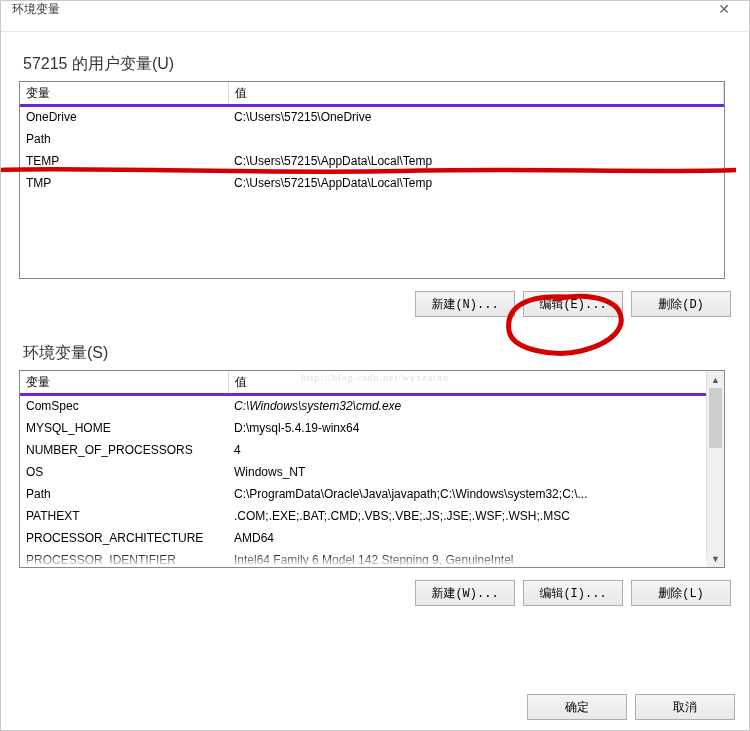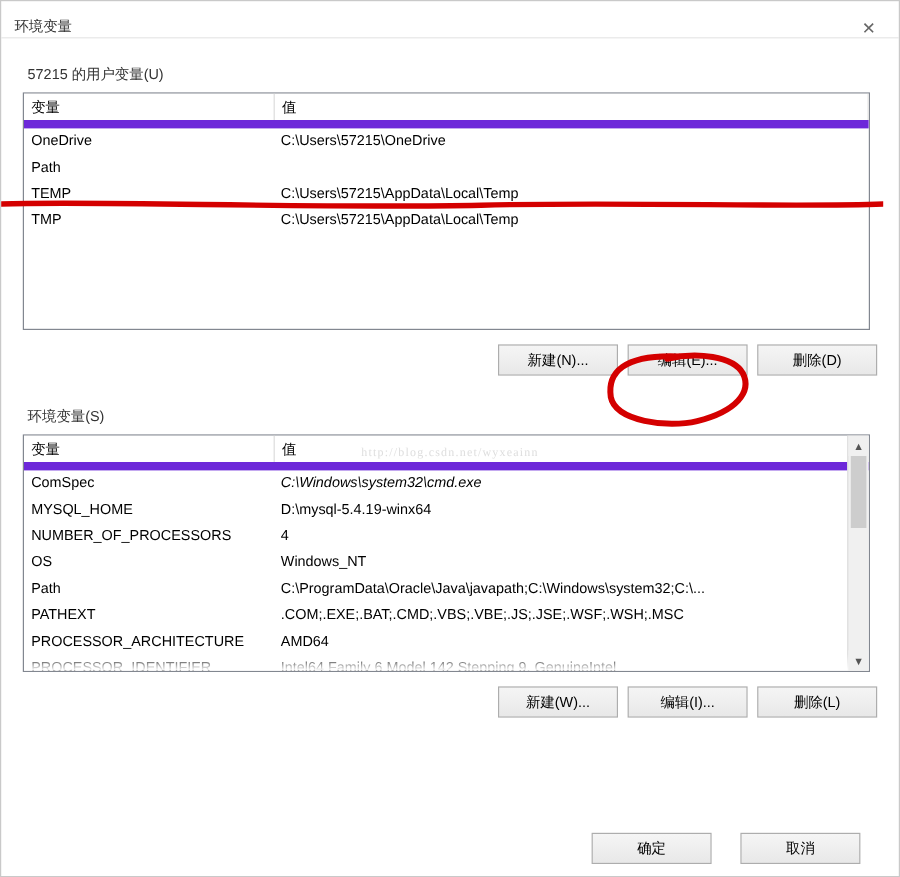--- a/index.html
+++ b/index.html
@@ -19,52 +19,52 @@
     height: 731px;
     border: 1px solid #c9c9c9;
     box-sizing: border-box;
     background: #fff;
     position: relative;
   }
   .titlebar {
     height: 30px;
     border-bottom: 1px solid #e7e7e7;
     display: flex;
-    align-items: flex-end;
+    align-items: flex-start;
     justify-content: space-between;
     padding: 0 10px 0 11px;
     font-size: 12px;
     color: #333;
   }
   .close-x {
     font-size: 14px;
     color: #666;
     width: 30px;
     text-align: center;
     cursor: pointer;
   }
   .body {
     padding: 0 12px 12px 12px;
   }
   .group-label {
     margin: 22px 0 6px 10px;
-    font-size: 12px;
+    font-size: 16px;
     color: #333;
   }
   .table-wrap {
     border: 1px solid #828790;
     background: #fff;
     box-sizing: border-box;
     position: relative;
     overflow: hidden;
   }
   .table-header {
     display: flex;
     background: #fff;
-    border-bottom: 7px solid #6d28d9;
+    border-bottom: 3px solid #6d28d9;
     height: 22px;
     justify-content: flex-end;
   }
   .th {
     padding: 3px 6px;
     font-size: 12px;
     border-right: 1px solid #dcdcdc;
     overflow: hidden;
     white-space: nowrap;
   }
@@ -93,21 +93,21 @@
     padding: 12px 0 4px 0;
   }
   .btn {
     min-width: 100px;
     height: 26px;
     padding: 0 12px;
     border: 1px solid #adadad;
     background: linear-gradient(#f5f5f5, #e8e8e8);
     font-size: 12px;
     cursor: pointer;
-    font-family: Liberation Sans, sans-serif;
+    font-family: Liberation Mono, monospace;
   }
   .scrollbar {
     position: absolute;
     right: 0;
     top: 0;
     bottom: 0;
     width: 17px;
     background: #f0f0f0;
     border-left: 1px solid #dcdcdc;
   }
@@ -127,23 +127,23 @@
     left: 2px;
     right: 2px;
     height: 60px;
     background: #cdcdcd;
   }
   .scrollbar .sb-up { position: absolute; top: 0; left: 0; right: 0;}
   .scrollbar .sb-down { position: absolute; bottom: 0; left: 0; right: 0;}
   .footer {
     position: absolute;
     bottom: 10px;
-    right: 32px;
-    display: flex;
-    gap: 24px;
+    right: 14px;
+    display: flex;
+    gap: 8px;
   }
   .watermark {
     position: absolute;
     left: 50%;
     top: 371px;
     transform: translateX(-50%);
     font-family: serif;
     letter-spacing: 1px;
     font-size: 10px;
     color: rgba(200,200,200,0.6);

